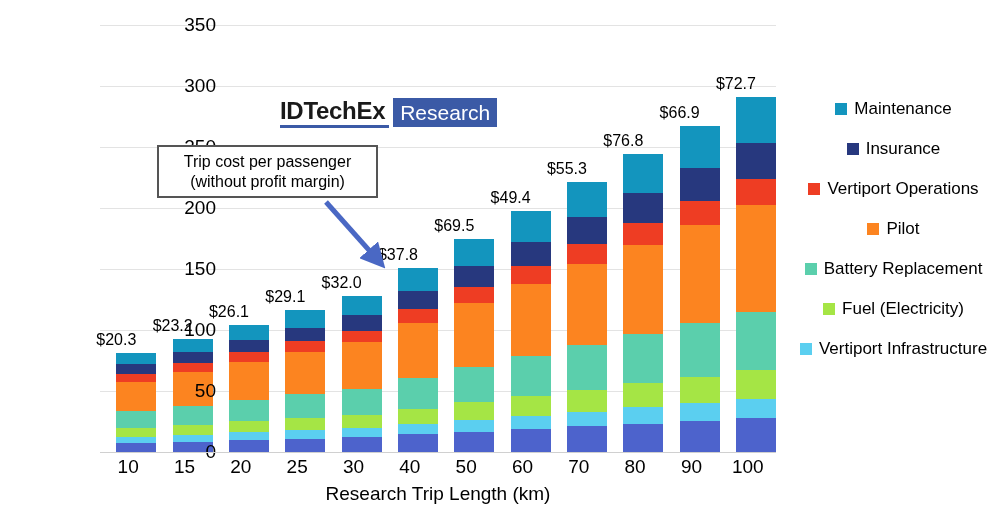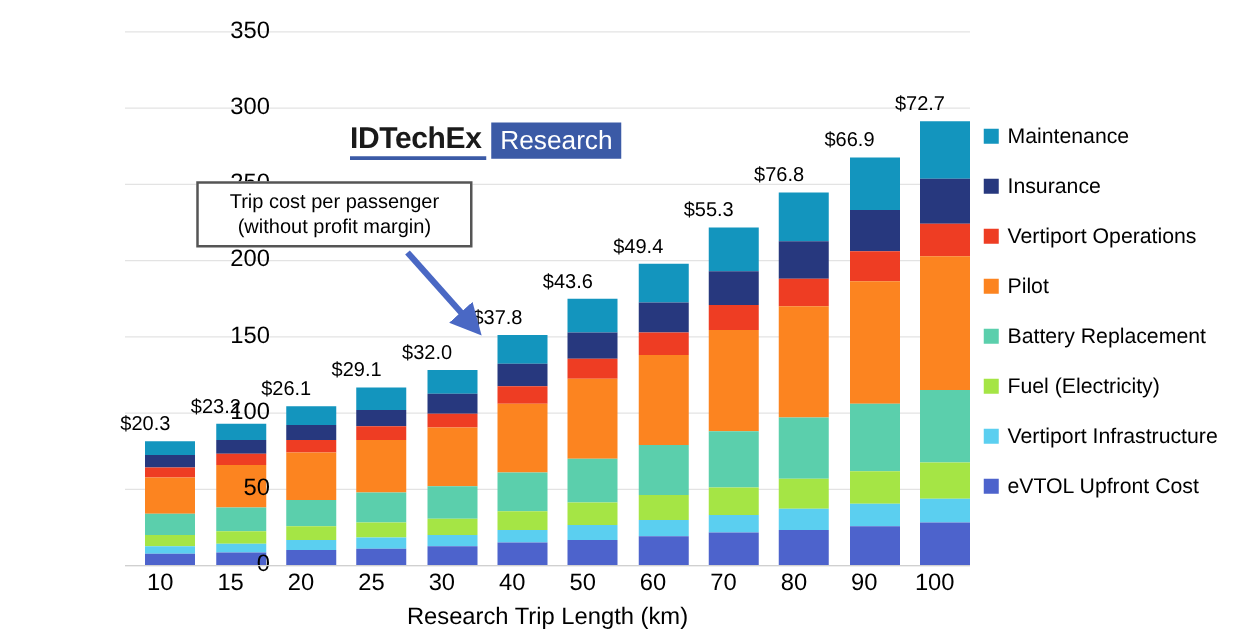--- a/index.html
+++ b/index.html
@@ -17,21 +17,21 @@
   .seg{width:100%;}
   .barlabel{position:absolute;width:80px;text-align:center;font-size:16px;color:#000;white-space:nowrap;}
 
   .xaxis{position:absolute;left:100px;top:452px;width:676px;height:1px;background:#d0d0d0;}
   .xticks{position:absolute;left:100px;top:456px;width:676px;display:flex;}
   .xtick{flex:1;text-align:center;font-size:19px;color:#000;}
   .xtitle{position:absolute;left:100px;top:483px;width:676px;text-align:center;font-size:19px;color:#000;}
 
   
   .legend{position:absolute;left:787px;top:89px;width:213px;}
-  .legitem{display:flex;align-items:center;height:40px;}
+  .legitem{display:flex;align-items:center;height:40px;justify-content:center;}
   .swatch{width:12px;height:12px;flex:0 0 12px;margin-right:7px;}
   .legtext{font-size:17px;color:#000;white-space:nowrap;}
 
   
   .annot{position:absolute;left:157px;top:145px;width:221px;height:53px;border:2px solid #555;background:#fff;
          display:flex;flex-direction:column;justify-content:center;align-items:center;box-sizing:border-box;}
   .annot div{font-size:16px;color:#000;line-height:1.25;}
   .arrow{position:absolute;left:320px;top:196px;width:80px;height:80px;}
 
   
@@ -129,21 +129,21 @@
             <div class="seg" style="height: 18.3px; background: rgb(39, 56, 126);"></div>
             <div class="seg" style="height: 13.786px; background: rgb(238, 61, 35);"></div>
             <div class="seg" style="height: 55.266px; background: rgb(252, 132, 32);"></div>
             <div class="seg" style="height: 30.622px; background: rgb(91, 207, 172);"></div>
             <div class="seg" style="height: 15.372px; background: rgb(165, 229, 69);"></div>
             <div class="seg" style="height: 10.492px; background: rgb(91, 207, 240);"></div>
             <div class="seg" style="height: 17.568px; background: rgb(77, 99, 204);"></div>
           </div>
         </div>
         <div class="barcol">
-          <div class="barlabel" style="bottom: 216.768px;">$43.6</div>
+          <div class="barlabel" style="bottom: 216.768px;">$69.5</div>
           <div class="bar">
             <div class="seg" style="height: 26.962px; background: rgb(19, 149, 190);"></div>
             <div class="seg" style="height: 21.228px; background: rgb(39, 56, 126);"></div>
             <div class="seg" style="height: 15.86px; background: rgb(238, 61, 35);"></div>
             <div class="seg" style="height: 63.806px; background: rgb(252, 132, 32);"></div>
             <div class="seg" style="height: 35.258px; background: rgb(91, 207, 172);"></div>
             <div class="seg" style="height: 17.568px; background: rgb(165, 229, 69);"></div>
             <div class="seg" style="height: 11.956px; background: rgb(91, 207, 240);"></div>
             <div class="seg" style="height: 20.13px; background: rgb(77, 99, 204);"></div>
           </div>
@@ -285,18 +285,14 @@
         <span class="legtext">Battery Replacement</span>
       </div>
       <div class="legitem">
         <span class="swatch" style="background: rgb(165, 229, 69);"></span>
         <span class="legtext">Fuel (Electricity)</span>
       </div>
       <div class="legitem">
         <span class="swatch" style="background: rgb(91, 207, 240);"></span>
         <span class="legtext">Vertiport Infrastructure</span>
       </div>
-      <div class="legitem">
-        <span class="swatch" style="background: rgb(77, 99, 204);"></span>
-        <span class="legtext">eVTOL Upfront Cost</span>
-      </div>
     </div>
 </div>
 
 </body></html>

